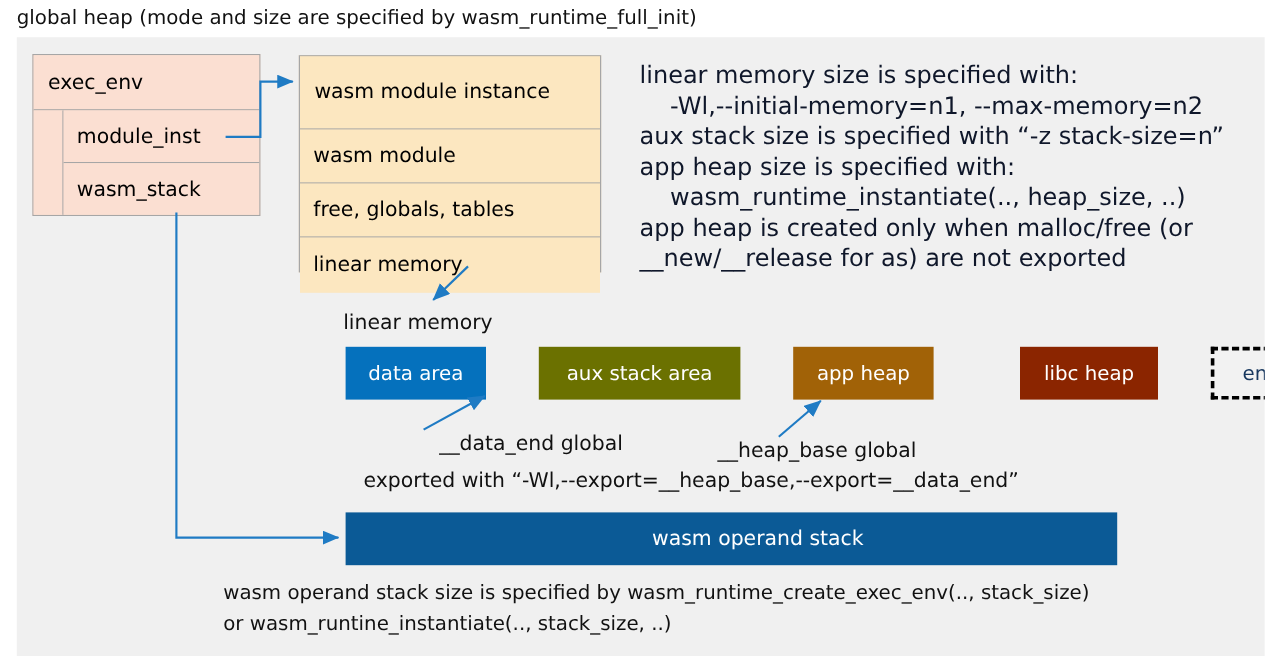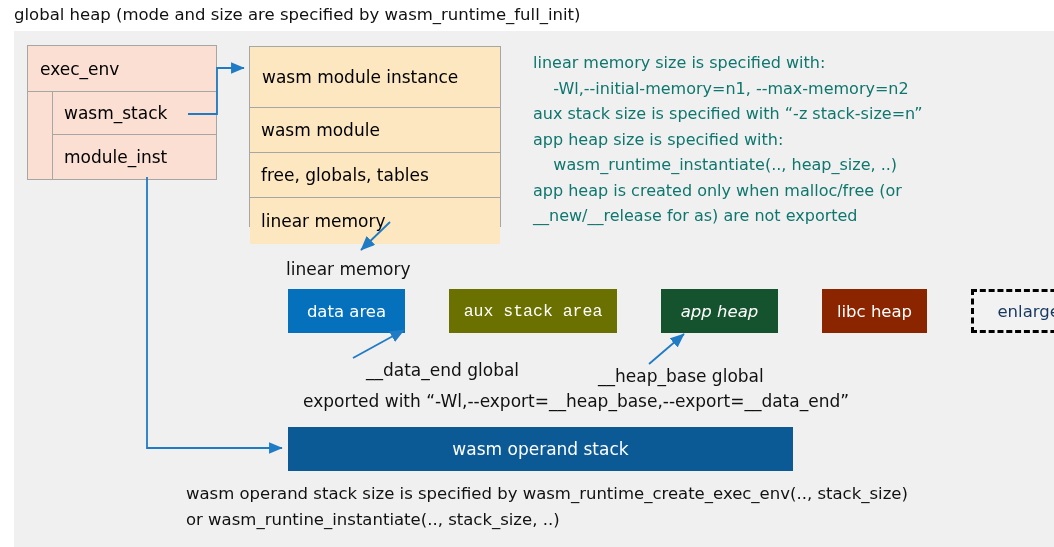--- a/index.html
+++ b/index.html
@@ -94,24 +94,24 @@
 
   
   .wmi { background: #fce7c0; }
   .wmi .hdr,
   .wmi .gutter,
   .wmi .row { background: #fce7c0; }
 
   
   .note {
     position: absolute;
-    font-size: 16px;
+    font-size: 20px;
     line-height: 25.5px;
     white-space: pre;
-    color: #0f766e;
+    color: #0f172a;
   }
 
   
   .lm-label {
     position: absolute;
     font-size: 17px;
     color: #111111;
     white-space: nowrap;
   }
   .membar {
@@ -177,22 +177,22 @@
 
   <div class="title">global heap (mode and size are specified by wasm_runtime_full_init)</div>
 
   <div class="panel" style="background: rgb(240, 240, 240);"></div>
 
   <div class="struct exec-env" style="left: 27px; top: 45px; width: 190px; height: 135px; background: rgb(251, 223, 210);">
     <div class="hdr" style="height: 46px; background: rgb(251, 223, 210);">exec_env</div>
     <div class="body" style="height:87px;">
       <div class="gutter" style="width: 25px; background: rgb(251, 223, 210);"></div>
       <div class="rows">
+        <div class="row" style="height: 44px; background: rgb(251, 223, 210);">module_inst</div>
         <div class="row" style="height: 43px; background: rgb(251, 223, 210);">wasm_stack</div>
-        <div class="row" style="height: 44px; background: rgb(251, 223, 210);">module_inst</div>
       </div>
     </div>
   </div>
 
   <div class="struct wmi" style="left: 249px; top: 46px; width: 252px; height: 181px; background: rgb(252, 231, 192);">
     <div class="hdr" style="height: 61px; background: rgb(252, 231, 192);">wasm module instance</div>
     <div class="body" style="height:136px;flex-direction:column;">
       <div class="gutter" style="width: 25px; background: rgb(252, 231, 192);"></div>
       <div class="rows">
         <div class="row" style="height: 45px; background: rgb(252, 231, 192);">wasm module</div>
@@ -207,31 +207,31 @@
 aux stack size is specified with “-z stack-size=n”
 app heap size is specified with:
     wasm_runtime_instantiate(.., heap_size, ..)
 app heap is created only when malloc/free (or
 __new/__release for as) are not exported</div>
 
   <div class="lm-label" style="left:286px; top:259px;">linear memory</div>
 
   <div class="membar" style="left:288px; top:289px;gap:44px;">
     <div class="seg" style="width: 117px; background: rgb(5, 113, 189);">data area</div>
-    <div class="seg" style="width: 168px; background: rgb(107, 113, 0); font-family: Liberation Mono, monospace;">aux stack area</div>
-    <div class="seg" style="width: 117px; background: #14532d; font-style: italic;">app heap</div>
-    <div class="seg" style="width: 105px; background: rgb(139, 37, 0);">libc heap</div>
+    <div class="seg" style="width: 168px; background: rgb(107, 113, 0);">aux stack area</div>
+    <div class="seg" style="width: 117px; background: #a16207;">app heap</div>
+    <div class="seg" style="width: 115px; background: rgb(139, 37, 0); margin-left: 28px;">libc heap</div>
     <div class="seg dashed" style="width: 200px; background: rgb(242, 242, 242); color: rgb(23, 55, 94);">enlarged memory</div>
   </div>
 
   <div class="anno" style="left:318px; top:358px;margin-left:48px;">__data_end global</div>
   <div class="anno" style="left:303px; top:389px;">exported with “-Wl,--export=__heap_base,--export=__data_end”</div>
   <div class="anno" style="left:598px; top:364px;">__heap_base global</div>
 
-  <div class="opstack" style="left:288px; top:427px; width:505px; height:44px; background:#0b5a96;">wasm operand stack</div>
+  <div class="opstack" style="left:288px; top:427px; width:599px; height:44px; background:#0b5a96;padding-left:44px;">wasm operand stack</div>
 
   <div class="foot" style="left:186px; top:481px;">wasm operand stack size is specified by wasm_runtime_create_exec_env(.., stack_size)
 or wasm_runtine_instantiate(.., stack_size, ..)</div>
 
   <svg id="connectors" viewBox="0 0 1054 547" xmlns="http://www.w3.org/2000/svg">
     <defs>
       <marker id="ah" markerWidth="9" markerHeight="9" refX="7.2" refY="3.2" orient="auto" markerUnits="strokeWidth">
         <path d="M0,0 L7.6,3.2 L0,6.4 z" fill="#1f7bc4"></path>
       </marker>
       <marker id="ah2" markerWidth="10" markerHeight="10" refX="7.6" refY="3.4" orient="auto" markerUnits="strokeWidth">

